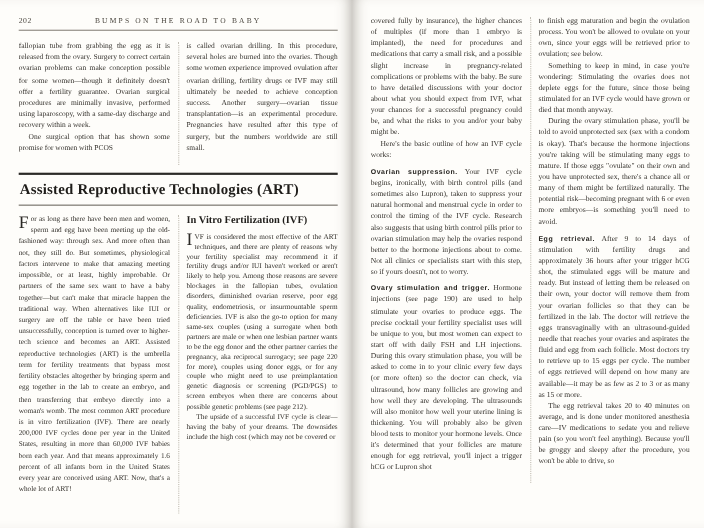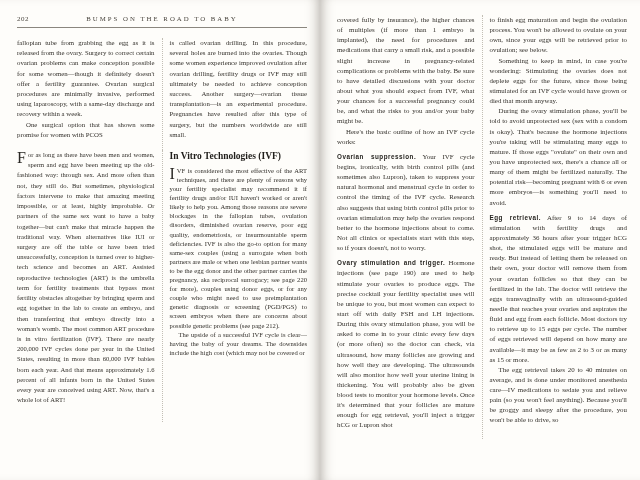--- a/index.html
+++ b/index.html
@@ -92,27 +92,30 @@
     <div class="cols top-section">
       <div class="col">
         <p>fallopian tube from grabbing the egg as it is released from the ovary. Surgery to correct certain ovarian problems can make conception possible for some women—though it definitely doesn't offer a fertility guarantee. Ovarian surgical procedures are minimally invasive, performed using laparoscopy, with a same-day discharge and recovery within a week.</p>
         <p class="indent">One surgical option that has shown some promise for women with PCOS</p>
       </div>
       <div class="col">
         <p>is called ovarian drilling. In this procedure, several holes are burned into the ovaries. Though some women experience improved ovulation after ovarian drilling, fertility drugs or IVF may still ultimately be needed to achieve conception success. Another surgery—ovarian tissue transplantation—is an experimental procedure. Pregnancies have resulted after this type of surgery, but the numbers worldwide are still small.</p>
       </div>
     </div>
 
+    <div class="section-head">
+      <h1>Assisted Reproductive Technologies (ART)</h1>
+    </div>
 
     <div class="cols art-section">
       <div class="col art-c1">
         <p><span class="dropcap">F</span><span>or as long as there have been men and women, sperm and egg have been meeting up the old-fashioned way: through sex. And more often than not, they still do. But sometimes, physiological factors intervene to make that amazing meeting impossible, or at least, highly improbable. Or partners of the same sex want to have a baby together—but can't make that miracle happen the traditional way. When alternatives like IUI or surgery are off the table or have been tried unsuccessfully, conception is turned over to higher-tech science and becomes an ART. Assisted reproductive technologies (ART) is the umbrella term for fertility treatments that bypass most fertility obstacles altogether by bringing sperm and egg together in the lab to create an embryo, and then transferring that embryo directly into a woman's womb. The most common ART procedure is in vitro fertilization (IVF). There are nearly 200,000 IVF cycles done per year in the United States, resulting in more than 60,000 IVF babies born each year. And that means approximately 1.6 percent of all infants born in the United States every year are conceived using ART. Now, that's a whole lot of ART!</span></p>
       </div>
       <div class="col art-c2">
-        <h2 class="sub-head">In Vitro Technologies (IVF)</h2>
+        <h2 class="sub-head">In Vitro Fertilization (IVF)</h2>
         <p><span class="dropcap">I</span><span>VF is considered the most effective of the ART techniques, and there are plenty of reasons why your fertility specialist may recommend it if fertility drugs and/or IUI haven't worked or aren't likely to help you. Among those reasons are severe blockages in the fallopian tubes, ovulation disorders, diminished ovarian reserve, poor egg quality, endometriosis, or insurmountable sperm deficiencies. IVF is also the go-to option for many same-sex couples (using a surrogate when both partners are male or when one lesbian partner wants to be the egg donor and the other partner carries the pregnancy, aka reciprocal surrogacy; see page 220 for more), couples using donor eggs, or for any couple who might need to use preimplantation genetic diagnosis or screening (PGD/PGS) to screen embryos when there are concerns about possible genetic problems (see page 212).</span></p>
         <p class="indent">The upside of a successful IVF cycle is clear—having the baby of your dreams. The downsides include the high cost (which may not be covered or</p>
       </div>
     </div>
   </div>
 
   <div class="page right-page">
 
     <div class="cols rp-cols">
       <div class="col">

